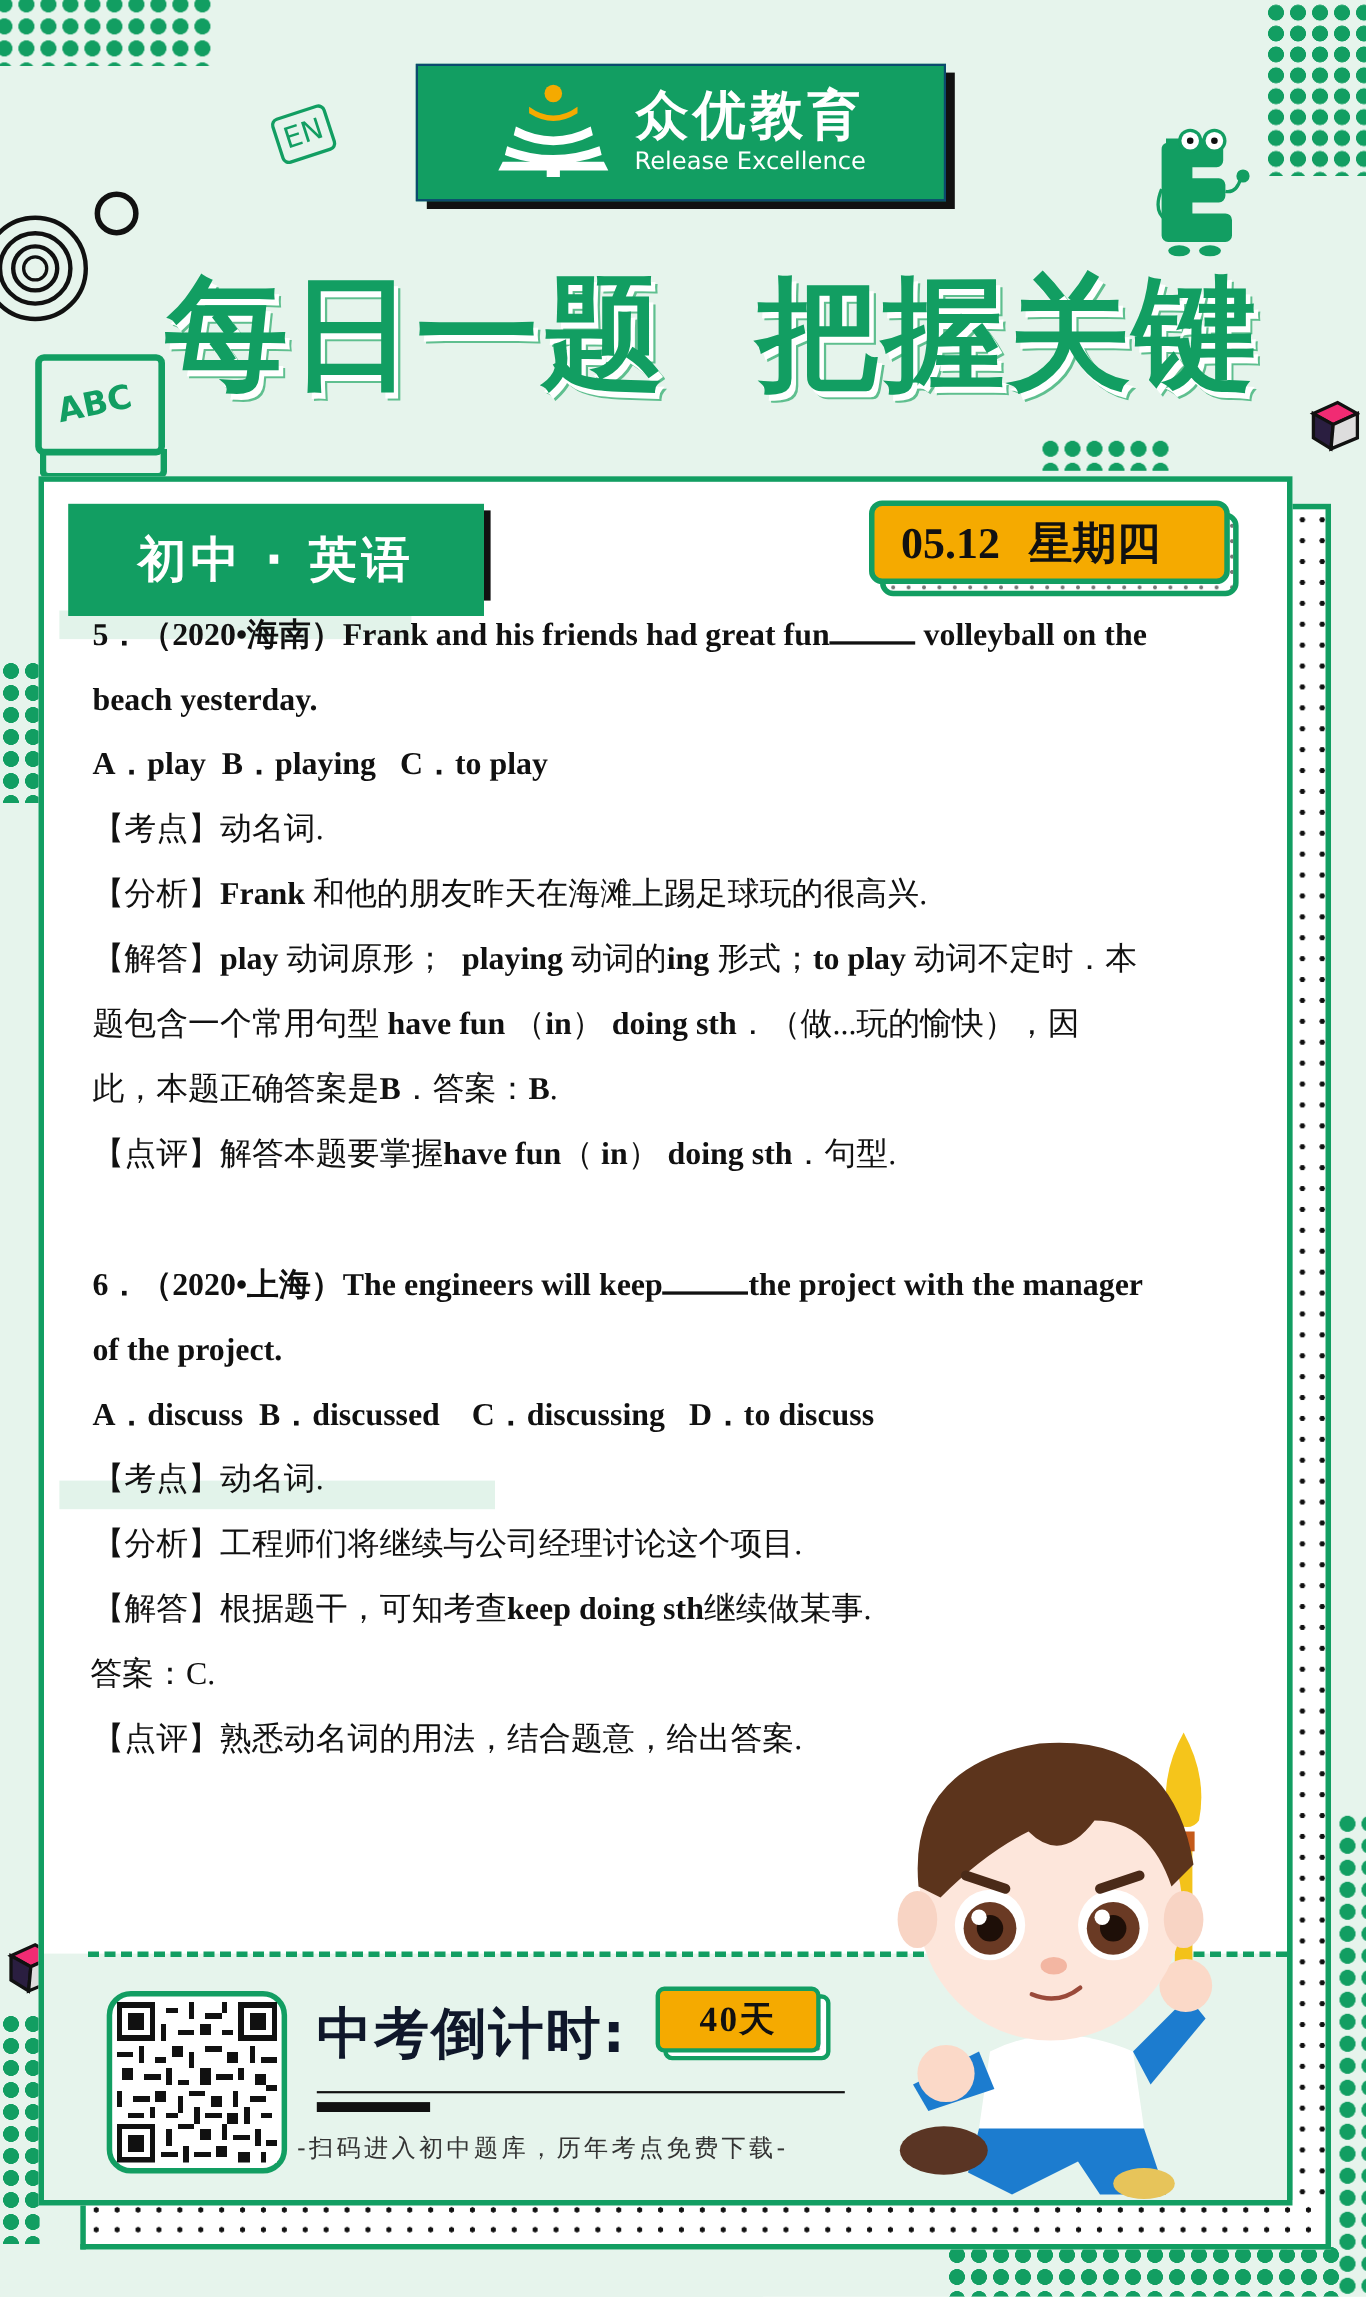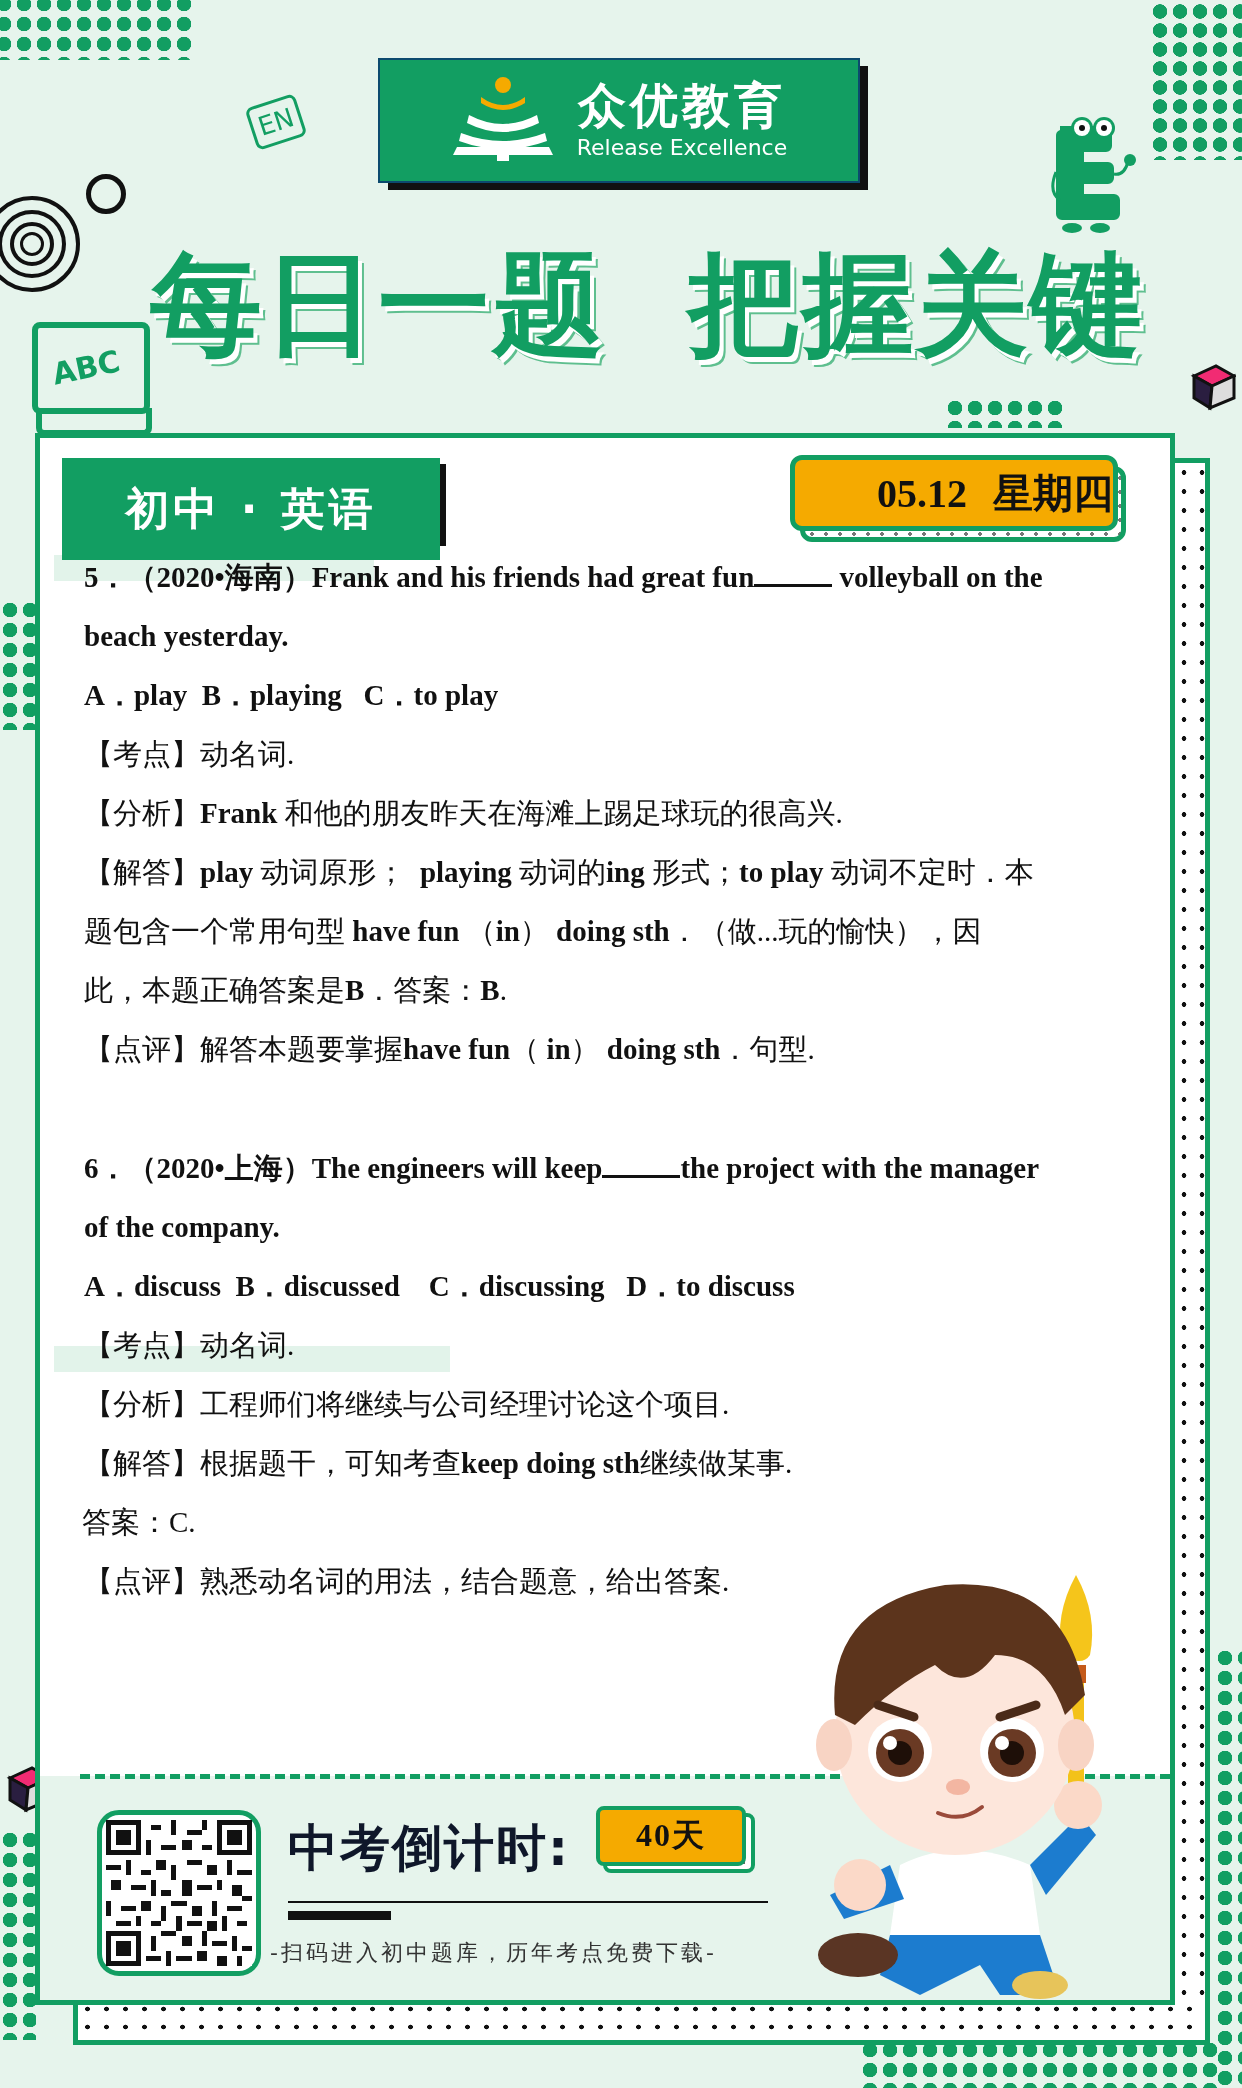--- a/index.html
+++ b/index.html
@@ -95,22 +95,22 @@
 
   .date-back {
     left: 800px; top: 466px; width: 326px; height: 76px;
     border: 5px solid #129e62; border-radius: 12px; background: #fff;
     background-image: radial-gradient(circle, #777 1.6px, transparent 2px);
     background-size: 14px 14px;
   }
   .date-badge {
     left: 790px; top: 455px; width: 328px; height: 76px;
     background: #f5aa00; border: 5px solid #129e62; border-radius: 12px;
-    display: flex; align-items: center; justify-content: flex-end;
-    font-size: 40px; font-weight: bold; gap: 26px;
+    display: flex; align-items: center; justify-content: flex-start;
+    font-size: 40px; font-weight: bold; gap: 26px; padding-left: 24px;
   }
 
   
   .qa { left: 84px; width: 1060px; font-size: 29px; line-height: 59px; }
   .qa p { white-space: nowrap; }
   .b { font-weight: bold; }
   .blank { display: inline-block; width: 78px; border-bottom: 3px solid #111; height: 24px; vertical-align: baseline; }
 
   
   .bottom-zone { left: 40px; top: 1776px; width: 1130px; height: 224px; background: #e6f4ec; }
@@ -246,21 +246,21 @@
   <p style="white-space:pre;"><span>【解答】</span><span class="b">play</span><span> 动词原形；  </span><span class="b">playing</span><span> 动词的</span><span class="b">ing</span><span> 形式；</span><span class="b">to play</span><span> 动词不定时．本</span></p>
   <p style="white-space:pre;"><span>题包含一个常用句型 </span><span class="b">have fun</span><span> （</span><span class="b">in</span><span>） </span><span class="b">doing sth</span><span>．（做...玩的愉快），因</span></p>
   <p><span>此，本题正确答案是</span><span class="b">B</span><span>．答案：</span><span class="b">B</span><span>.</span></p>
   <p style="white-space:pre;"><span>【点评】</span><span>解答本题要掌握</span><span class="b">have fun</span><span>（ </span><span class="b">in</span><span>） </span><span class="b">doing sth</span><span>．句型.</span></p>
 </div>
 
 <div class="abs qa" style="top:1139px;">
   <p>
     <span class="b">6．</span><span class="b">（2020•上海）</span><span class="b">The engineers will keep</span><span class="blank"></span><span class="b">the project with the manager</span>
   </p>
-  <p class="b">of the company.</p>
+  <p class="b">of the project.</p>
   <p class="b" style="white-space:pre;">A．discuss  B．discussed    C．discussing   D．to discuss</p>
   <p><span>【考点】</span><span>动名词.</span></p>
   <p><span>【分析】</span><span>工程师们将继续与公司经理讨论这个项目.</span></p>
   <p><span>【解答】</span><span>根据题干，可知考查</span><span class="b">keep doing sth</span><span>继续做某事.</span></p>
   <p style="margin-left:-2px;">答案：C.</p>
   <p><span>【点评】</span><span>熟悉动名词的用法，结合题意，给出答案.</span></p>
 </div>
 
 <div class="abs bottom-zone"></div>
 <div class="abs dashed-line"></div>

